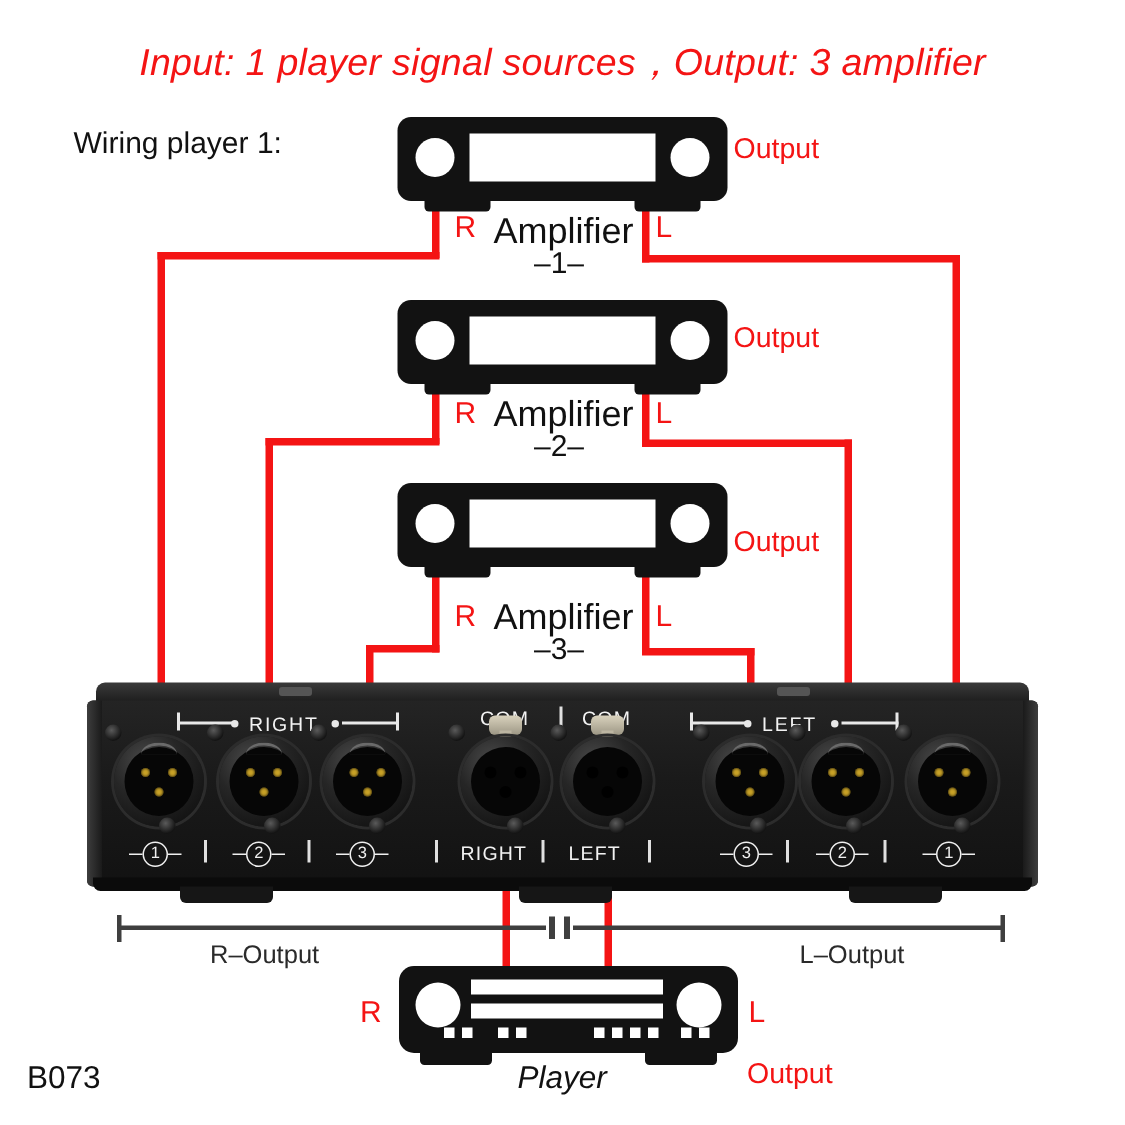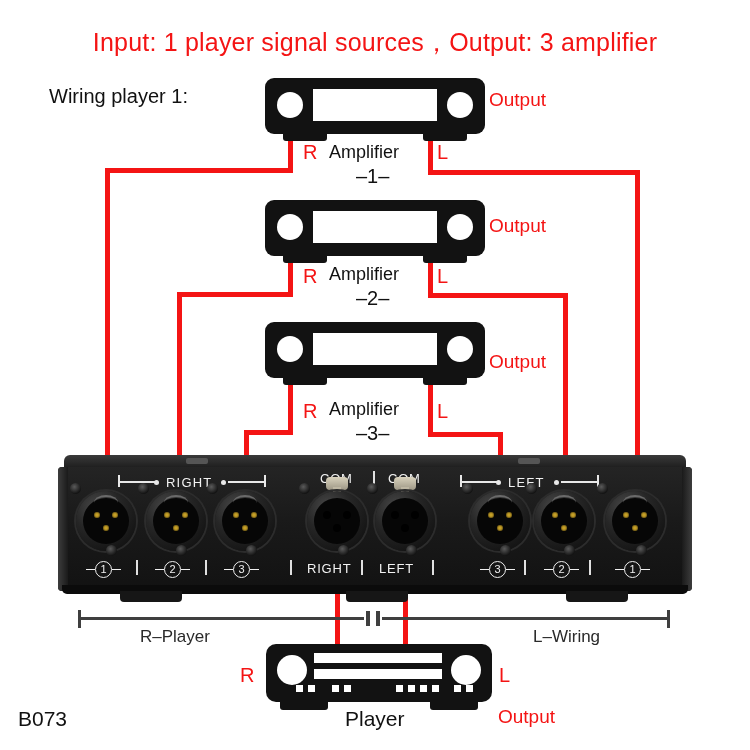--- a/index.html
+++ b/index.html
@@ -5,26 +5,26 @@
   html,body{margin:0;padding:0;background:#fff;}
   body{
     width:750px;height:750px;overflow:hidden;
     font-family:"Liberation Sans","DejaVu Sans",sans-serif;
     position:relative;
   }
   #stage{position:absolute;left:0;top:0;width:750px;height:750px;}
 
   
   .t{position:absolute;white-space:nowrap;line-height:1;}
-  #title{left:50%;top:30px;transform:translateX(-50%);font-size:25px;color:#f41414;letter-spacing:.2px;}
+  #title{left:50%;top:30px;transform:translateX(-50%);font-size:25px;color:#f41414;letter-spacing:.2px;font-style:italic;}
   #method-label{left:49px;top:86px;font-size:20px;color:#111;}
   #model-code{left:18px;top:708px;font-size:21px;color:#111;}
 
   .out-lbl{font-size:19px;color:#f41414;}
-  .amp-name{font-size:18px;color:#111;text-align:center;}
+  .amp-name{font-size:24px;color:#111;text-align:center;}
   .amp-num{font-size:20px;color:#111;text-align:center;}
   .rl{font-size:20px;color:#f41414;}
   .player-name{font-size:21px;color:#111;}
   .input-lbl{font-size:19px;color:#f41414;}
   .wiring-lbl{font-size:17px;color:#2a2a2a;}
 
   
   .w{position:absolute;background:#f41414;}
   .wv{width:5px;}
   .wh{height:5px;}
@@ -334,22 +334,22 @@
       <span class="dash"></span><span class="circ">1</span><span class="dash"></span>
     </div>
   </div>
 
   <div class="dimcap" style="left:78px;top:610px;"></div>
   <div class="dim" style="left:78px;top:617px;width:286px;"></div>
   <div class="dimbreak" style="left:366px;top:611px;"></div>
   <div class="dimbreak" style="left:376px;top:611px;"></div>
   <div class="dim" style="left:382px;top:617px;width:286px;"></div>
   <div class="dimcap" style="left:667px;top:610px;"></div>
-  <div class="t wiring-lbl" style="left:140px;top:628px;">R–Player</div>
-  <div class="t wiring-lbl" style="left:533px;top:628px;">L–Wiring</div>
+  <div class="t wiring-lbl" style="left:140px;top:628px;">R–Output</div>
+  <div class="t wiring-lbl" style="left:533px;top:628px;">L–Output</div>
 
   <div id="player">
     <div class="body"></div>
     <div class="knob l"></div>
     <div class="knob r"></div>
     <div class="bar b1"></div>
     <div class="bar b2"></div>
     <div class="btn" style="left:30px;"></div>
     <div class="btn" style="left:42px;"></div>
     <div class="btn" style="left:66px;"></div>
@@ -358,16 +358,16 @@
     <div class="btn" style="left:142px;"></div>
     <div class="btn" style="left:154px;"></div>
     <div class="btn" style="left:166px;"></div>
     <div class="btn" style="left:188px;"></div>
     <div class="btn" style="left:200px;"></div>
     <div class="foot l"></div>
     <div class="foot r"></div>
   </div>
   <div class="t rl" style="left:240px;top:665px;">R</div>
   <div class="t rl" style="left:499px;top:665px;">L</div>
-  <div class="t player-name" style="left:345px;top:708px;">Player</div>
+  <div class="t player-name" style="left:345px;top:708px;font-style:italic;">Player</div>
   <div class="t input-lbl" style="left:498px;top:707px;">Output</div>
 
 </div>
 
 </body></html>

